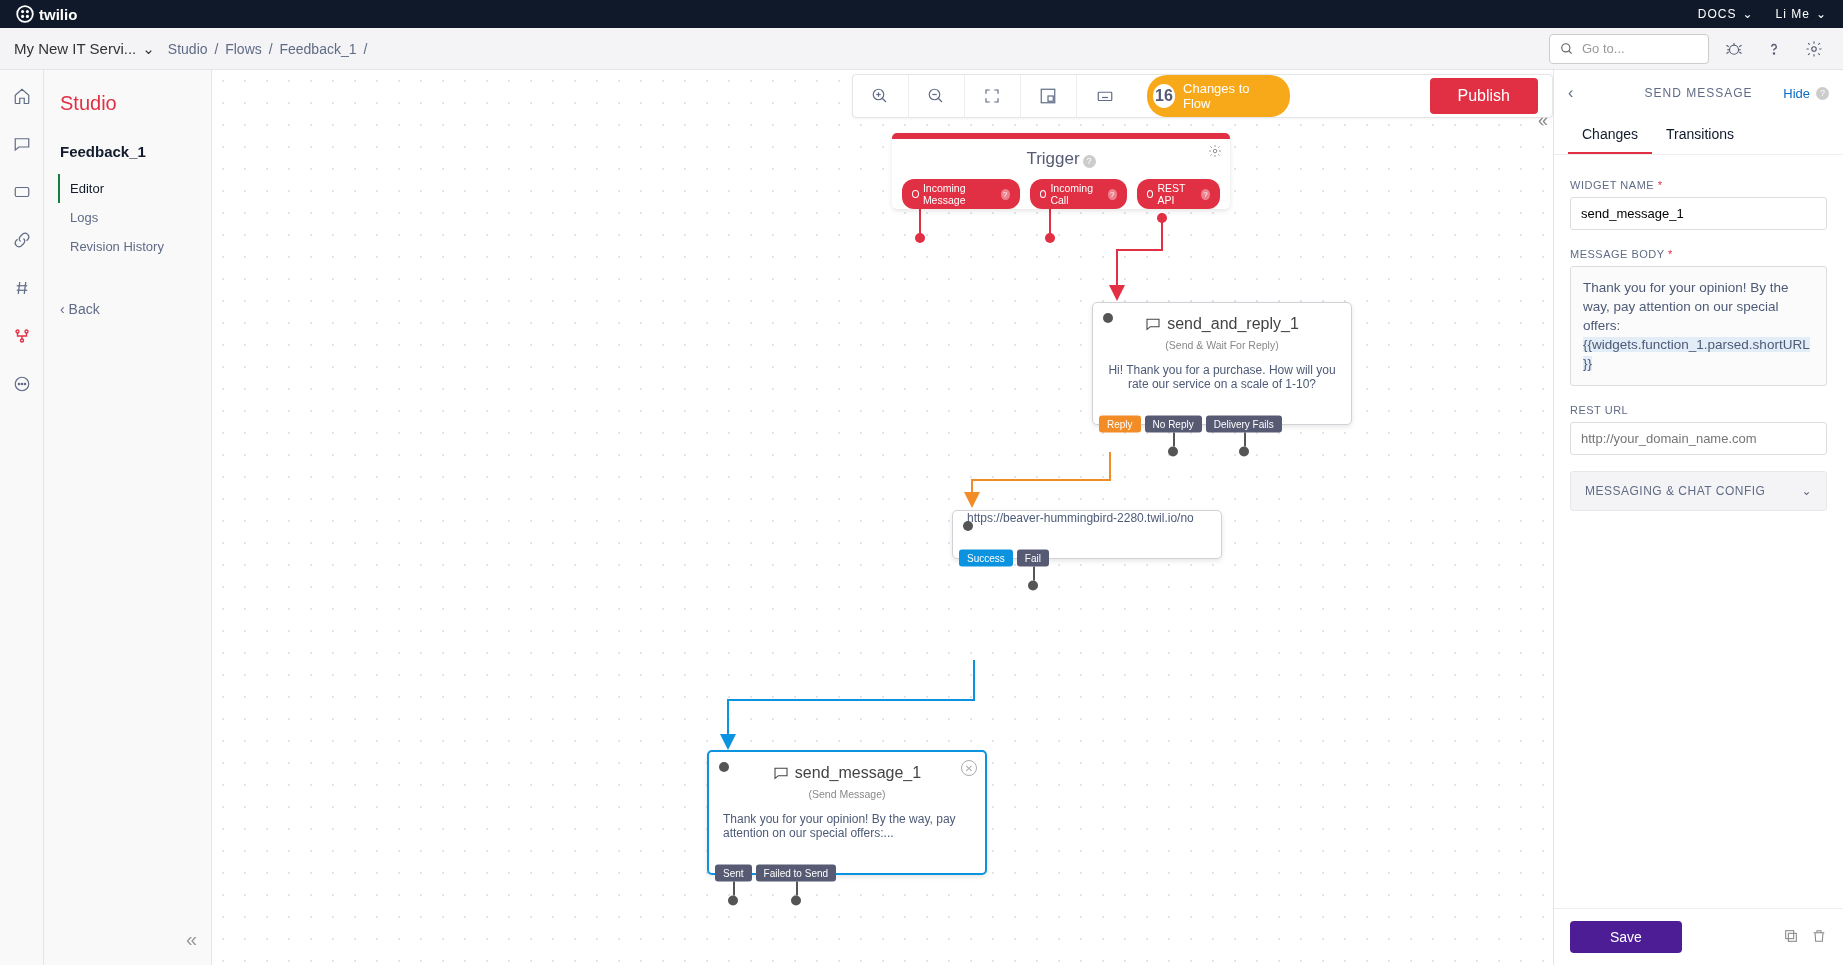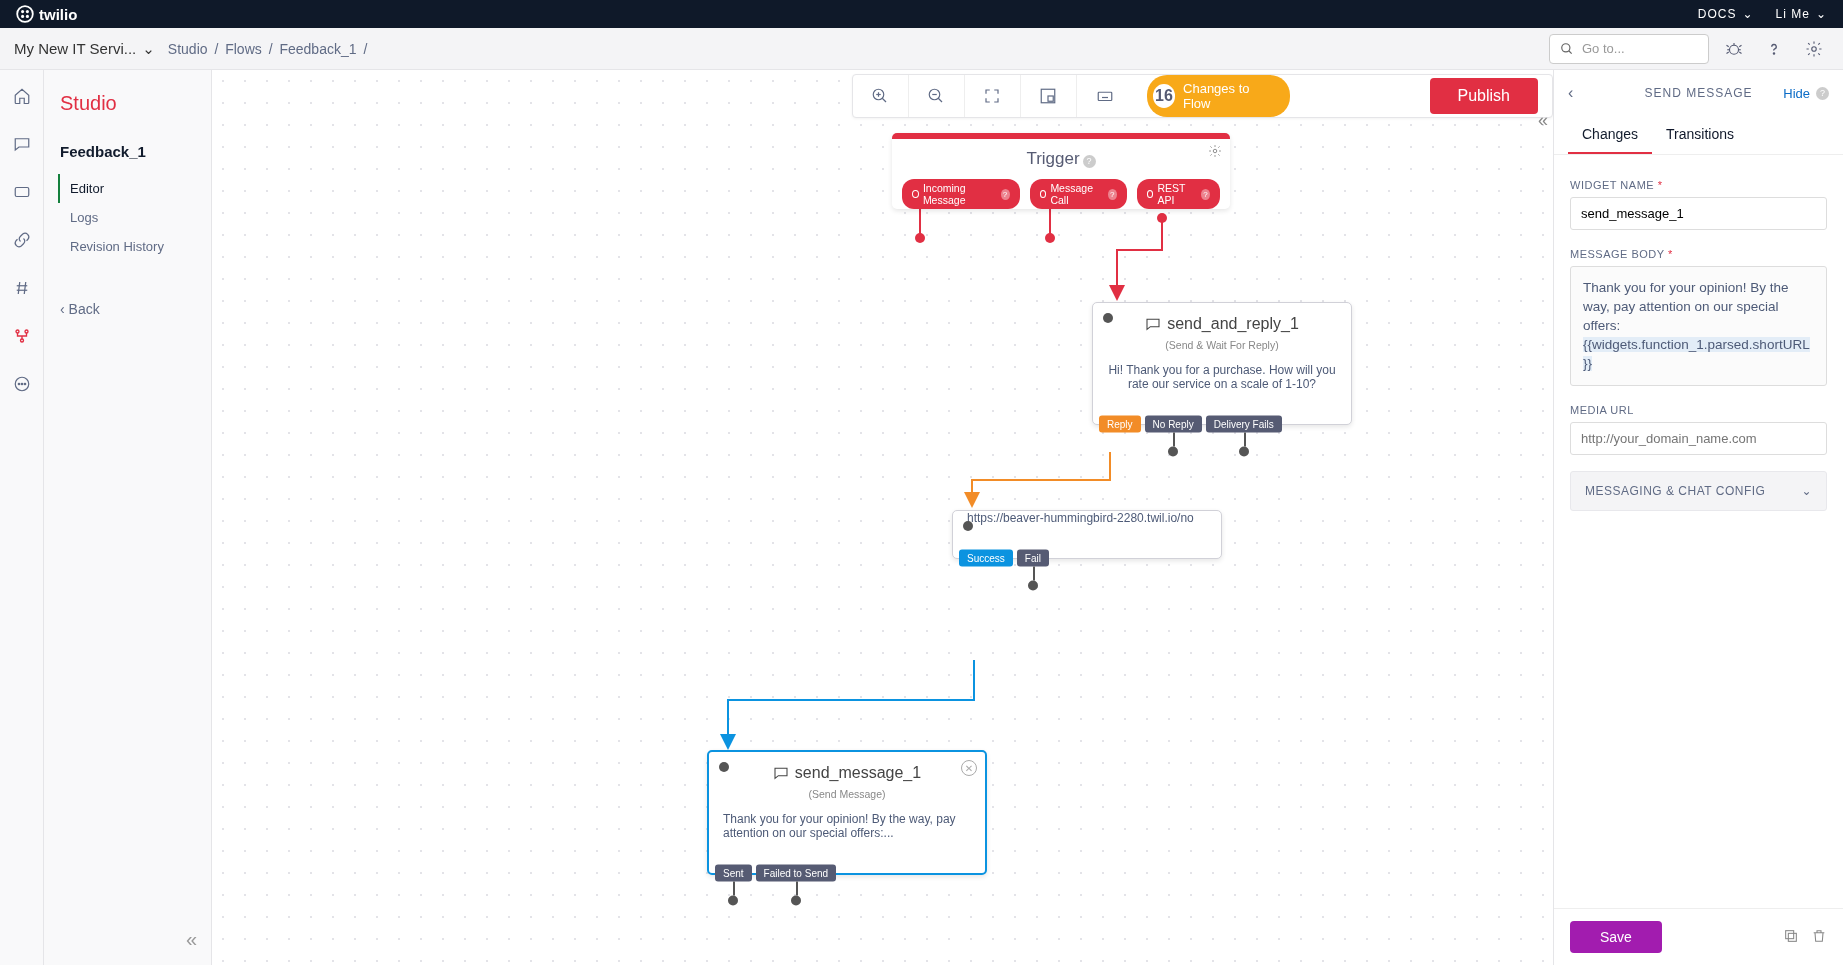--- a/index.html
+++ b/index.html
@@ -71,21 +71,21 @@
 .rtab { padding: 10px 14px; font-size:14px; color:#0f172a; cursor:pointer;}
 .rtab.active { border-bottom: 2px solid #e12f43; color:#121c2d; font-weight:500;}
 .rbody { padding: 16px; flex:1; overflow:auto;}
 .flabel { font-size: 11px; letter-spacing: 0.5px; color:#606b85; margin: 8px 0 6px; }
 .flabel .req { color:#e12f43; }
 .finput { width:100%; border:1px solid #ddd; border-radius:3px; padding:8px 10px; font-size:13px; }
 .textarea { width:100%; border:1px solid #ddd; border-radius:3px; padding: 12px; font-size:13.5px; min-height:120px; background:#fbfbfb; color:#4d5a77; line-height:1.4;}
 .textarea .var { background:#e3edf7; }
 .accordion { background:#f4f4f6; border:1px solid #e8e8ec; border-radius:3px; padding:12px 14px; font-size:12px; letter-spacing:0.5px; color:#606b85; display:flex; justify-content:space-between; align-items:center; margin-top: 16px; cursor:pointer;}
 .rfoot { border-top:1px solid #eee; padding: 12px 16px; display:flex; align-items:center; }
-.save-btn { background:#a21caf; color:#fff; border:none; border-radius:4px; padding:8px 30px; font-size:14px; cursor:pointer; }
+.save-btn { background:#4c1d95; color:#fff; border:none; border-radius:4px; padding:8px 40px; font-size:14px; cursor:pointer; }
 .rfoot .ricons { margin-left:auto; display:flex; gap:12px; color:#888; }
 .help-q { display:inline-flex; width:13px; height:13px; border-radius:50%; background:#ccc; color:#fff; font-size:9px; align-items:center; justify-content:center; margin-left:3px;}
 </style>
 </head>
 <body>
 
 <div class="app">
 
   <div class="topbar">
     <div class="logo">
@@ -297,21 +297,21 @@
               </svg></span>
         </div>
         <div class="outs" style="padding-bottom:0;">
           <div class="out-pill">
               <span class="dot"></span>
               <span>Incoming Message</span>
               <span class="q">?</span>
             </div>
           <div class="out-pill">
               <span class="dot"></span>
-              <span>Message Call</span>
+              <span>Incoming Call</span>
               <span class="q">?</span>
             </div>
           <div class="out-pill">
               <span class="dot"></span>
               <span>REST API</span>
               <span class="q">?</span>
             </div>
         </div>
       </div>
 
@@ -376,21 +376,21 @@
       </div>
       <div class="rtabs">
         <div class="rtab active">Changes</div>
         <div class="rtab">Transitions</div>
       </div>
       <div class="rbody">
         <div class="flabel"><span>WIDGET NAME</span> <span class="req">*</span></div>
         <input class="finput" value="send_message_1" style="">
         <div class="flabel" style="margin-top:18px;"><span>MESSAGE BODY</span> <span class="req">*</span></div>
         <div class="textarea" contenteditable="true" style=""><span>Thank you for your opinion! By the way, pay attention on our special offers: </span><span class="var">{{widgets.function_1.parsed.shortURL}}</span></div>
-        <div class="flabel" style="margin-top:18px;">MEDIA URL</div>
+        <div class="flabel" style="margin-top:18px;">REST URL</div>
         <input class="finput" placeholder="http://your_domain_name.com" style="">
         <div class="accordion">
           <span>MESSAGING &amp; CHAT CONFIG</span>
           <span>⌄</span>
         </div>
       </div>
       <div class="rfoot">
         <button class="save-btn">Save</button>
         <div class="ricons">
           <span><svg width="16" height="16" viewBox="0 0 24 24" fill="none" stroke="currentColor" stroke-width="1.6">

